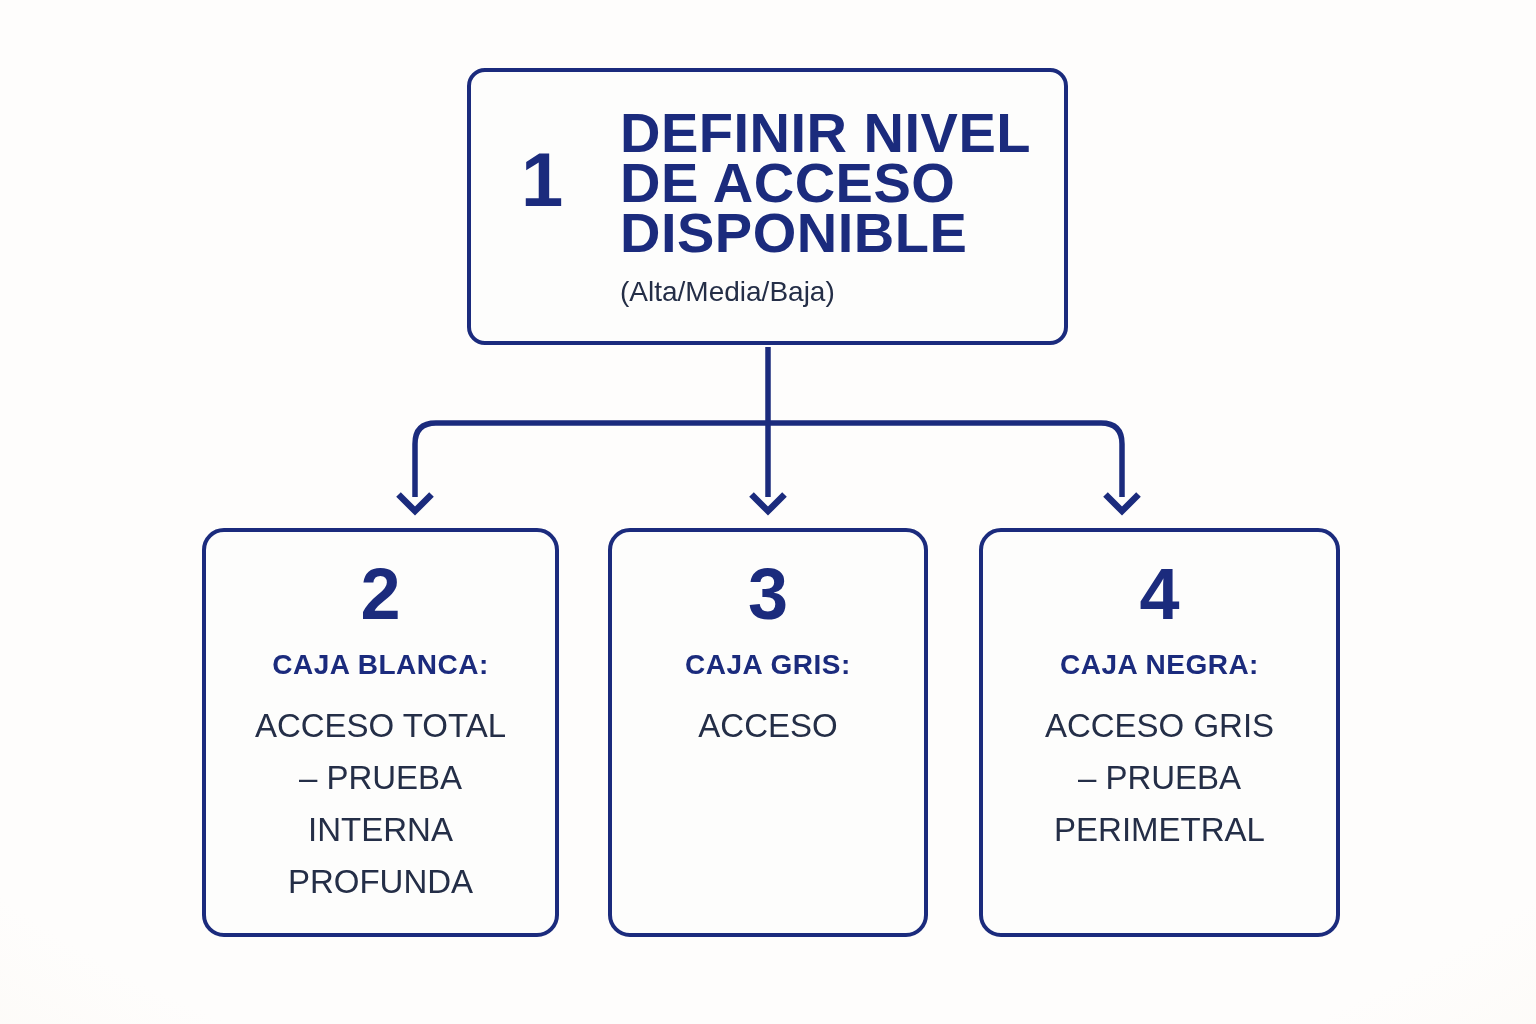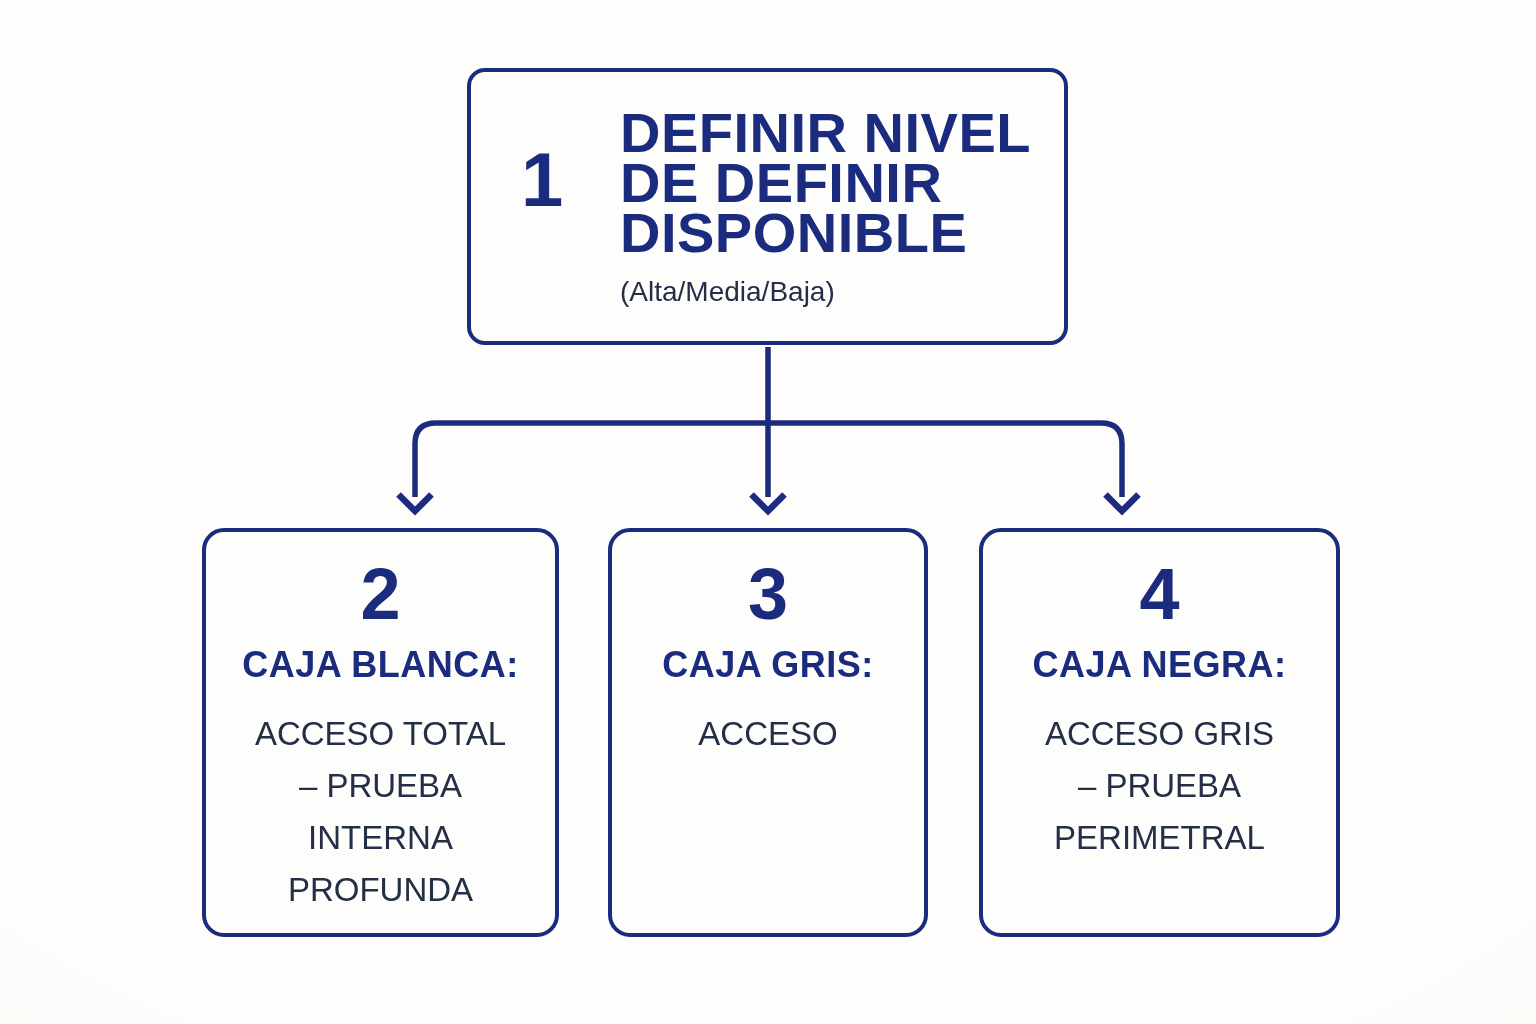--- a/index.html
+++ b/index.html
@@ -83,43 +83,43 @@
   .child-4 { left: 979px;  width: 361px; }
   .child-number {
     color: var(--navy);
     font-weight: bold;
     font-size: 72px;
     line-height: 80px;
   }
   .child-title {
     color: var(--navy);
     font-weight: bold;
-    font-size: 36px;
+    font-size: 28px;
     line-height: 46px;
     margin-top: 8px;
     letter-spacing: 0.5px;
   }
   .child-body {
     color: var(--slate);
     font-size: 33px;
     line-height: 52px;
-    margin-top: 20px;
+    margin-top: 12px;
   }
 </style>
 </head>
 <body>
 
 <div class="canvas">
 
   <div class="box root">
     <div class="root-number">1</div>
     <div class="root-text">
       <div class="root-title">
         <span class="tline">DEFINIR NIVEL</span>
-        <span class="tline">DE DEFINIR</span>
+        <span class="tline">DE ACCESO</span>
         <span class="tline">DISPONIBLE</span>
       </div>
       <div class="root-subtitle">(Alta/Media/Baja)</div>
     </div>
   </div>
 
   <svg class="connectors" viewBox="0 0 1536 1024">
     <path class="conn-line" d="M768 347 L768 497"></path>
     <path class="conn-line" d="M415 497 L415 444 Q415 423 436 423 L1101 423 Q1122 423 1122 444 L1122 497"></path>
     <path class="conn-head" d="M398.5 494.5 L415 511 L431.5 494.5"></path>

